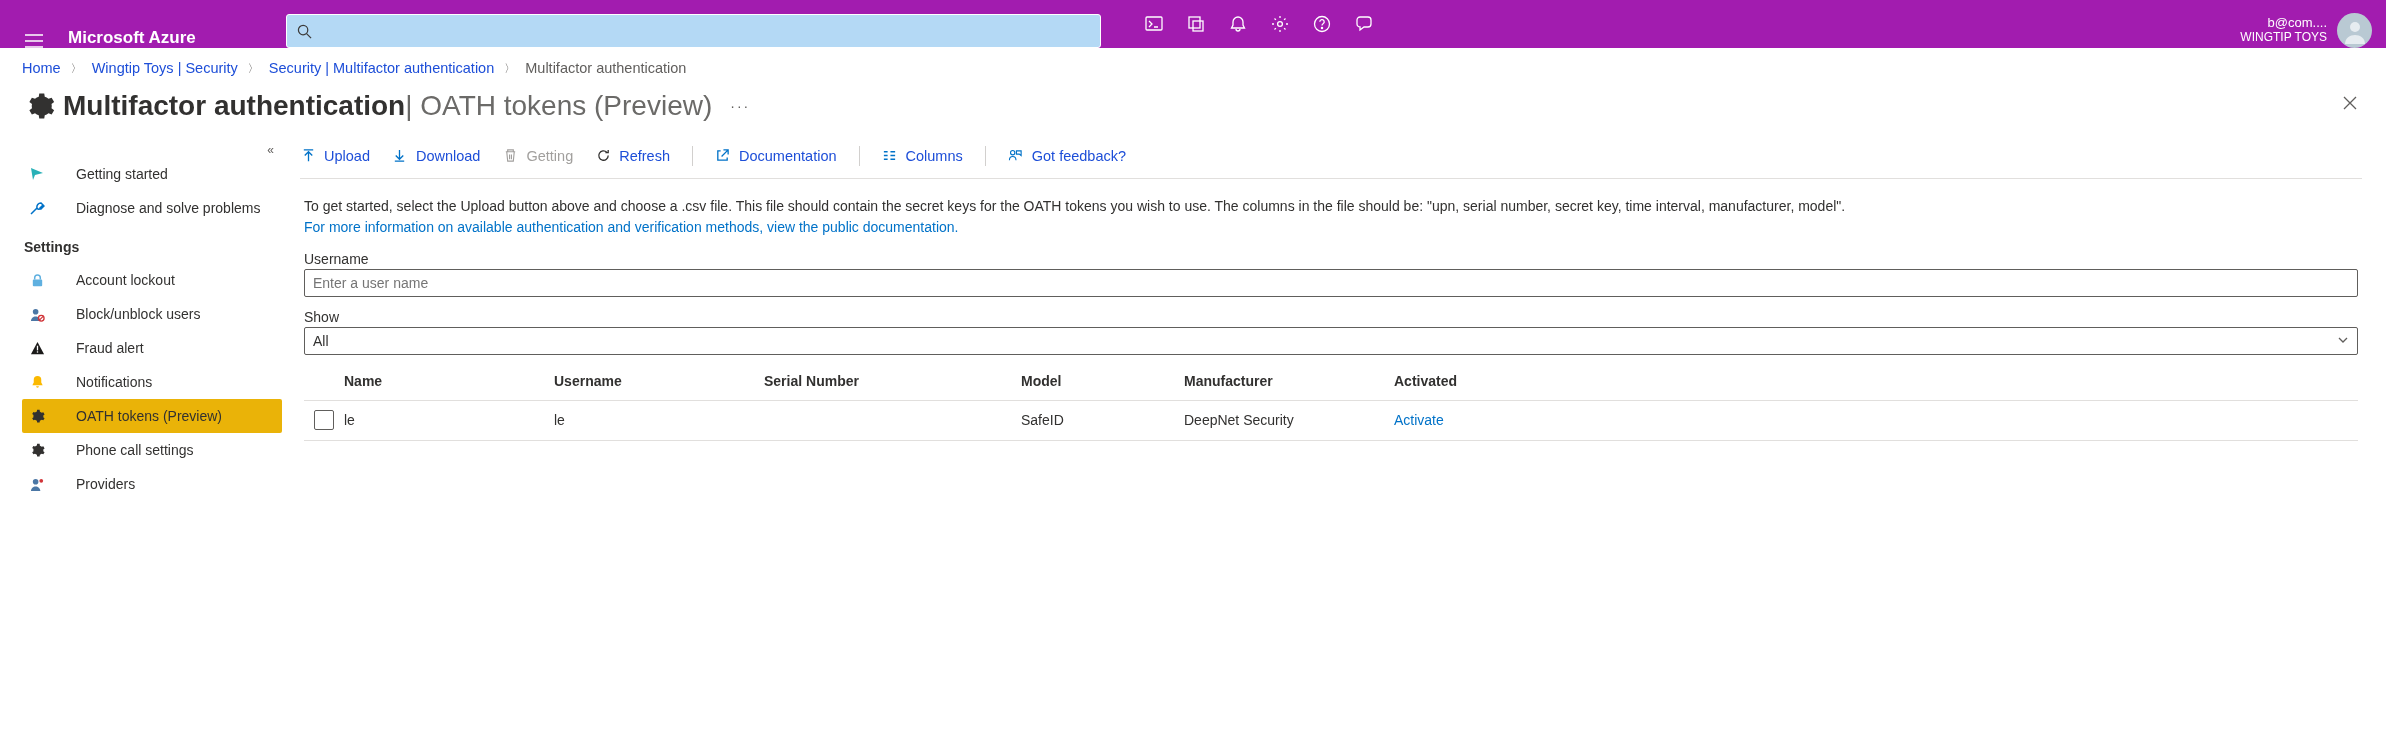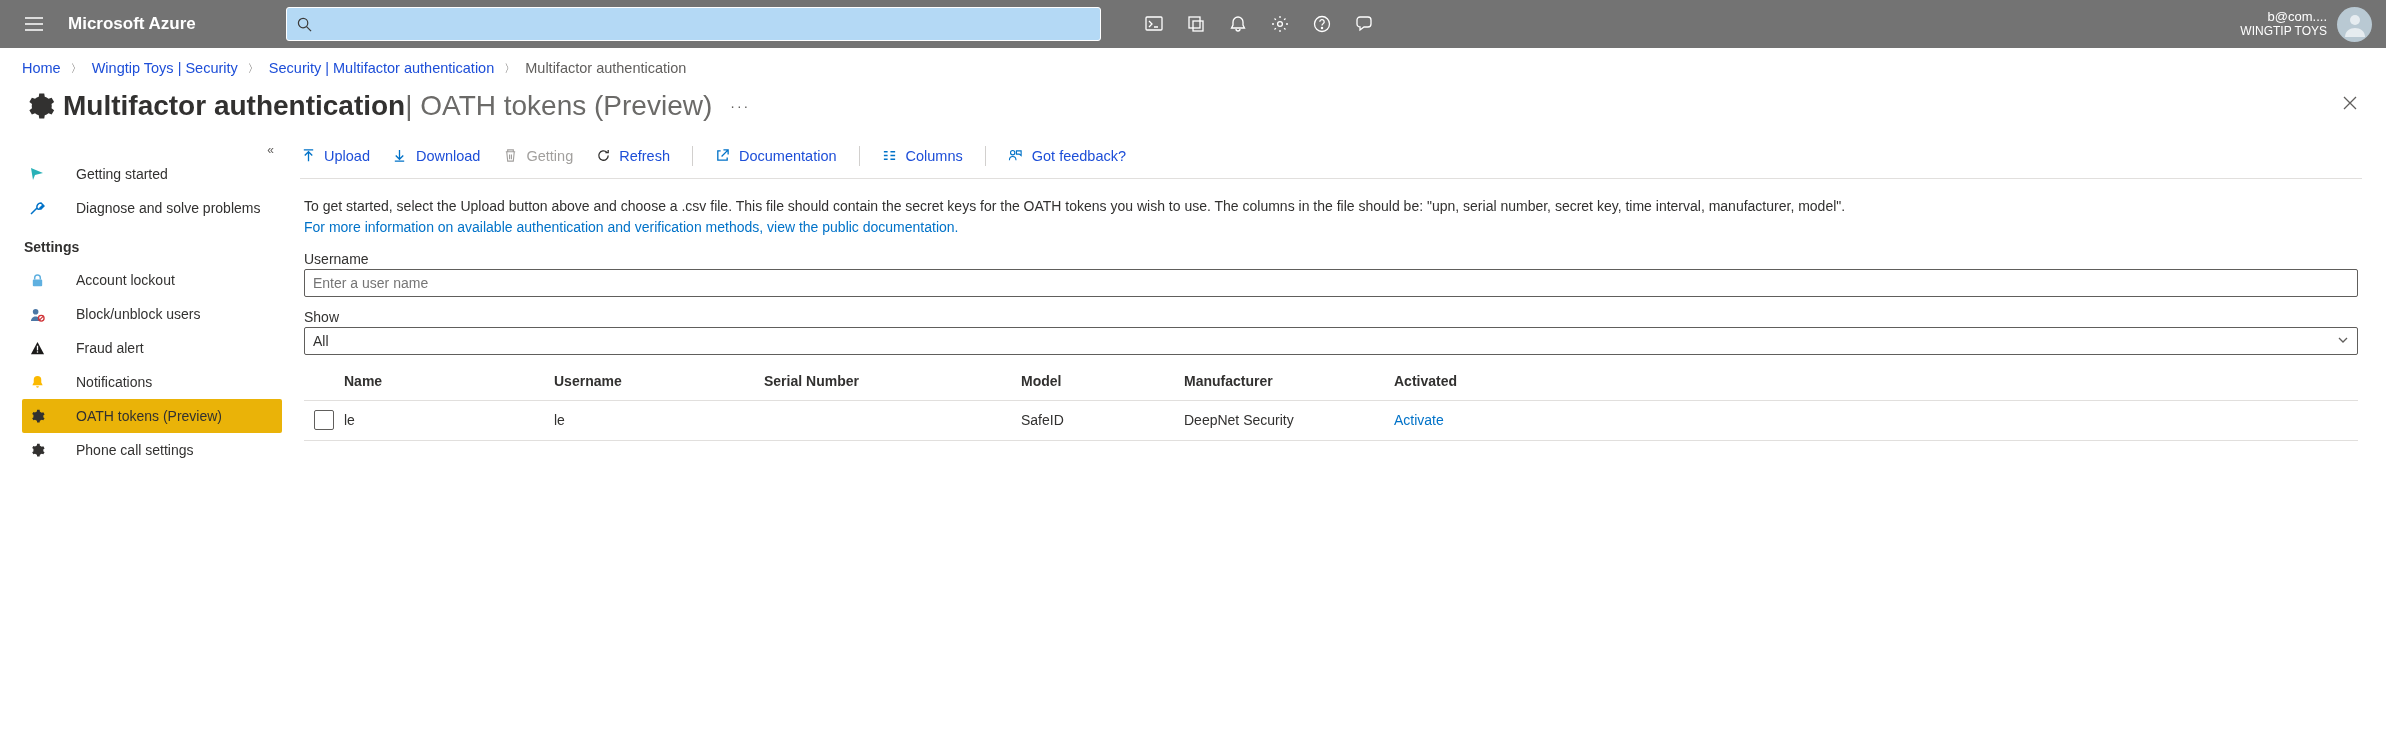--- a/index.html
+++ b/index.html
@@ -1,23 +1,23 @@
 <!DOCTYPE html>
 <html><head>
 <meta charset="utf-8">
 <style>
 * { box-sizing: border-box; margin: 0; padding: 0; font-family: "Segoe UI", "Segoe UI Web", Arial, sans-serif; }
 html, body { width: 2386px; height: 739px; background: #ffffff; color: #323130; }
 
 
 .header-bar {
   height: 48px;
-  background: #737373;
-  display: flex;
-  align-items: center;
+  background: #a21caf;
+  display: flex;
+  align-items: flex-end;
   color: #ffffff;
   padding: 0 14px 0 14px;
 }
 .hamburger { width: 40px; display: flex; align-items: center; justify-content: center; cursor: pointer; }
 .brand { font-size: 17px; font-weight: 600; margin-left: 14px; margin-right: 90px; white-space: nowrap; }
 .search-wrap { flex: 0 0 815px; }
 .search-box {
   width: 815px;
   height: 34px;
   background: #b4d9f5;
@@ -328,20 +328,30 @@
       <span>OATH tokens (Preview)</span>
     </div>
     <div class="sidebar-item">
       <span class="side-icon">
         <svg width="15" height="15" viewBox="0 0 16 16" fill="#323130">
             <path d="M8 5.3a2.7 2.7 0 1 0 0 5.4 2.7 2.7 0 0 0 0-5.4zm6.3 2.7c0-.4-.05-.75-.13-1.13l1.4-1.07-1.33-2.27-1.67.6a5.9 5.9 0 0 0-2-1.07L10.27.93H7.6l-.27 1.73a5.9 5.9 0 0 0-2 1.07l-1.67-.6L2.33 5.4l1.4 1.07c-.08.38-.13.73-.13 1.13s.05.75.13 1.13l-1.4 1.07 1.33 2.27 1.67-.6c.6.47 1.27.83 2 1.07l.27 1.73h2.67l.27-1.73c.73-.24 1.4-.6 2-1.07l1.67.6 1.33-2.27-1.4-1.07c.08-.38.13-.73.13-1.13z"></path>
           </svg>
       </span>
       <span>Phone call settings</span>
     </div>
+    <div class="sidebar-item">
+      <span class="side-icon">
+        <svg width="15" height="15" viewBox="0 0 16 16">
+            <circle cx="6" cy="5" r="3" fill="#4b77a5"></circle>
+            <path d="M1 15c0-3 2.5-5 5-5s5 2 5 5" fill="#4b77a5"></path>
+            <circle cx="12" cy="4" r="2" fill="#d13438"></circle>
+          </svg>
+      </span>
+      <span>Providers</span>
+    </div>
   </div>
 
   <div class="main-panel">
 
     
     <div class="toolbar-row">
       <div class="tool-btn">
         <span class="tool-icon">
           <svg width="15" height="15" viewBox="0 0 16 16" stroke="#0072c8" stroke-width="1.4" fill="none">
               <path d="M8 14V4M4 8l4-4 4 4M3 2h10"></path>

